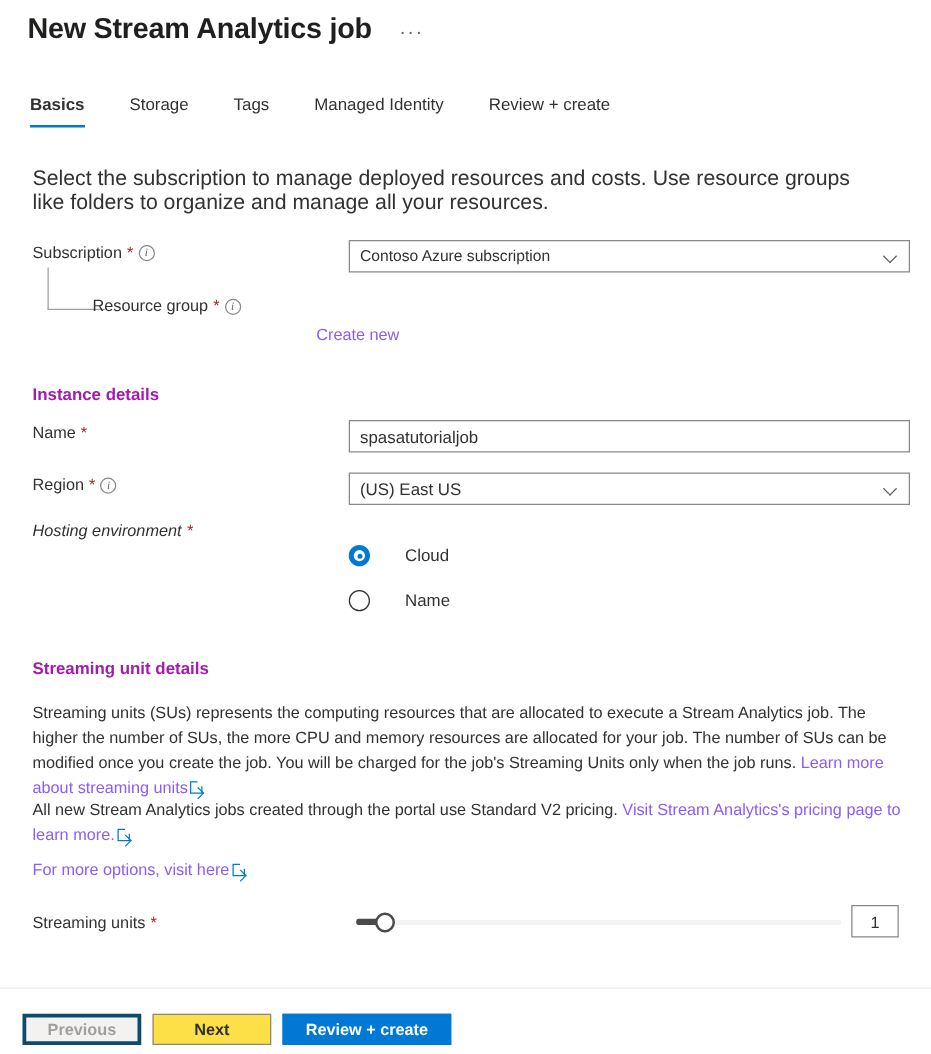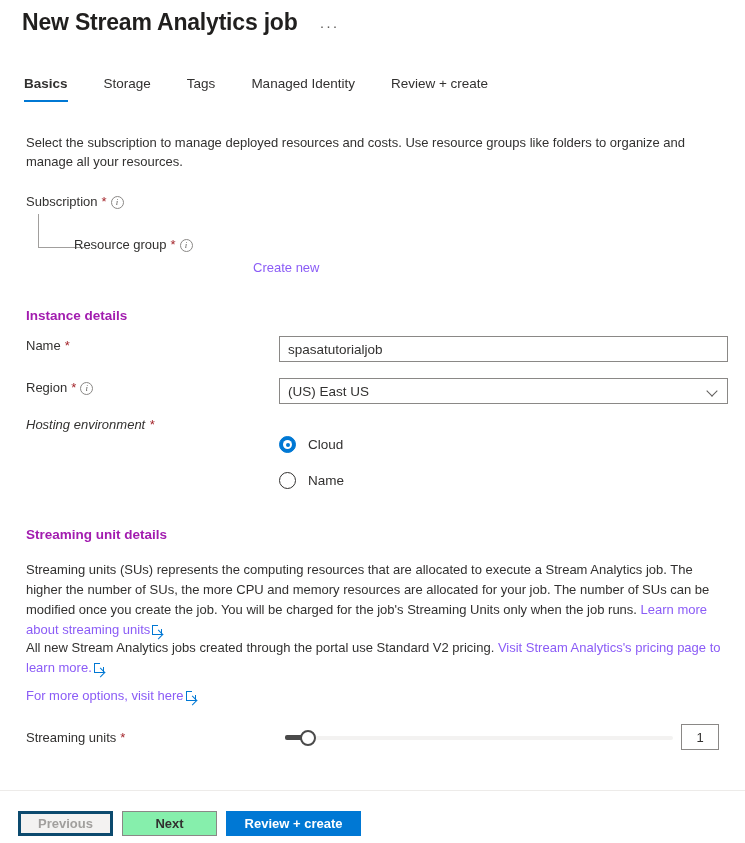--- a/index.html
+++ b/index.html
@@ -58,21 +58,21 @@
   }
   .tab.active {
     font-weight: bold;
     border-bottom: 2px solid #0078d4;
   }
 
   .intro {
     position: absolute;
     left: 26px; top: 133px;
     width: 660px;
-    font-size: 13px;
+    font-size: 17px;
     line-height: 19px;
     color: #323130;
   }
 
   .field-row {
     position: absolute;
     left: 26px;
     width: 702px;
     height: 22px;
   }
@@ -167,21 +167,21 @@
     font-weight: bold;
     color: #a21caf;
   }
 
   
   .radio-row {
     position: absolute;
     left: 279px;
     display: flex;
     align-items: center;
-    gap: 12px;
+    gap: 28px;
     cursor: pointer;
   }
   .radio {
     width: 17px; height: 17px;
     border-radius: 50%;
     border: 1.4px solid #323130;
     background: #fff;
     position: relative;
     flex: none;
   }
@@ -312,21 +312,21 @@
     padding: 0 12px;
     font-family: "Liberation Sans", sans-serif;
   }
   .btn.disabled {
     background: #f3f2f1;
     color: #a19f9d;
     border: 3px solid #0c4a6e;
     cursor: default;
   }
   .btn.secondary {
-    background: #86efac;
+    background: #fde047;
     color: #323130;
     border: 1px solid #8a8886;
   }
   .btn.primary {
     background: #0078d4;
     color: #fff;
     border: 1px solid #0078d4;
     min-width: 135px;
   }
 </style>
@@ -349,20 +349,24 @@
   </div>
 
   <div class="intro">Select the subscription to manage deployed resources and costs. Use resource groups like folders to organize and manage all your resources.</div>
 
   <div class="field-row" style="top:192px;">
     <div class="field-label">
       <span>Subscription</span>
       <span class="req">*</span>
       <span class="info-icon">i</span>
     </div>
+    <div class="control">
+      <span>Contoso Azure subscription</span>
+      <span class="chev"></span>
+    </div>
   </div>
 
   <div class="elbow" style="top:214px;"></div>
 
   <div class="field-row" style="top:235px;">
     <div class="field-label indented">
       <span>Resource group</span>
       <span class="req">*</span>
       <span class="info-icon">i</span>
     </div>

